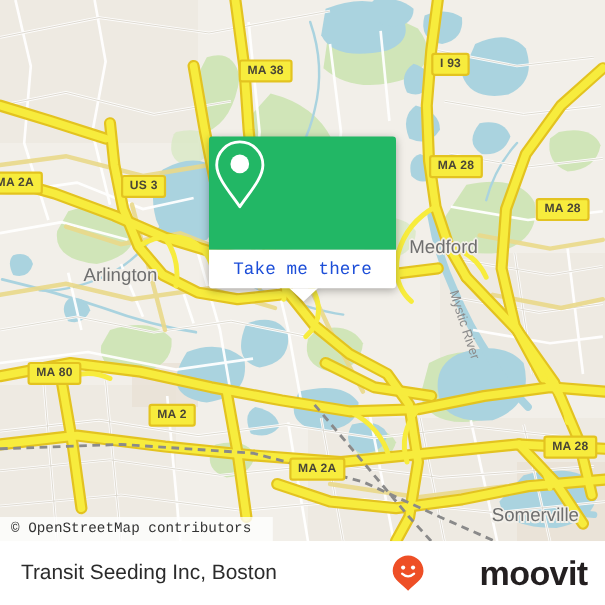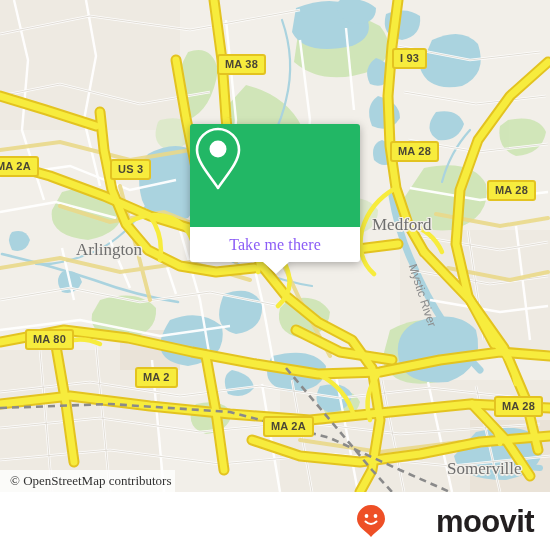--- a/index.html
+++ b/index.html
@@ -38,42 +38,42 @@
 
   
   .place {
     position: absolute;
     color: #6e6e6e;
     font-size: 17px;
     white-space: nowrap;
     text-shadow:
       1.5px 0 #f2efe9, -1.5px 0 #f2efe9, 0 1.5px #f2efe9, 0 -1.5px #f2efe9,
       1px 1px #f2efe9, -1px -1px #f2efe9, 1px -1px #f2efe9, -1px 1px #f2efe9;
-    font-family: Liberation Serif, serif;
+    font-family: Liberation Sans, sans-serif;
   }
   .water-label {
     position: absolute;
     color: #8b8b8b;
     font-size: 12px;
     white-space: nowrap;
     font-family: "Liberation Sans", sans-serif;
   }
 
   
   #attribution {
     position: absolute;
     left: 0; bottom: 0;
     background: rgba(255,255,255,0.78);
     color: #333333;
     font-size: 13px;
     line-height: 22px;
     height: 22px;
-    padding: 0 3px 0 10px;
-    white-space: nowrap;
-    font-family: Liberation Serif, serif;
+    padding: 0 20px 0 10px;
+    white-space: nowrap;
+    font-family: Liberation Mono, monospace;
     text-align: right;
   }
 
   
   #callout {
     position: absolute;
     left: 190px; top: 124px;
     width: 170px;
     filter: drop-shadow(0 2px 4px rgba(0,0,0,0.30));
   }
@@ -83,24 +83,24 @@
     border-radius: 3px 3px 0 0;
     display: flex; align-items: center; justify-content: center;
   }
   #callout-footer {
     background: #ffffff;
     height: 35px;
     border-radius: 0 0 3px 3px;
     display: flex; align-items: center; justify-content: center;
   }
   #callout-label {
-    color: #8b5cf6;
+    color: #1d4ed8;
     font-size: 16px;
     letter-spacing: 0.1px;
-    font-family: Liberation Serif, serif;
+    font-family: Liberation Mono, monospace;
   }
   #callout-tail {
     position: absolute;
     left: 73px; top: 138px;
     width: 0; height: 0;
     border-left: 13px solid transparent;
     border-right: 13px solid transparent;
     border-top: 12px solid #ffffff;
   }
 
@@ -371,20 +371,21 @@
       <div id="callout-footer">
         <span id="callout-label">Take me there</span>
       </div>
       <div id="callout-tail"></div>
     </div>
 
     <div id="attribution">© OpenStreetMap contributors</div>
   </div>
 
   <div id="bottombar">
+    <span id="place-title">Transit Seeding Inc, Boston</span>
 
     <div id="brand">
       <svg width="30" height="34" viewBox="0 0 30 34" style="margin-right:4px;">
         <path d="M15 1 C7.3 1 1 7.3 1 15 C1 23 10 27 15 33 C20 27 29 23 29 15 C29 7.3 22.7 1 15 1 Z" fill="#ee4f26"></path>
         <circle cx="10.5" cy="12" r="1.9" fill="#ffffff"></circle>
         <circle cx="19.5" cy="12" r="1.9" fill="#ffffff"></circle>
         <path d="M9.5 17.5 Q15 22.5 20.5 17.5" fill="none" stroke="#ffffff" stroke-width="2" stroke-linecap="round"></path>
       </svg>
       <span id="brand-text">moovit</span>
     </div>

